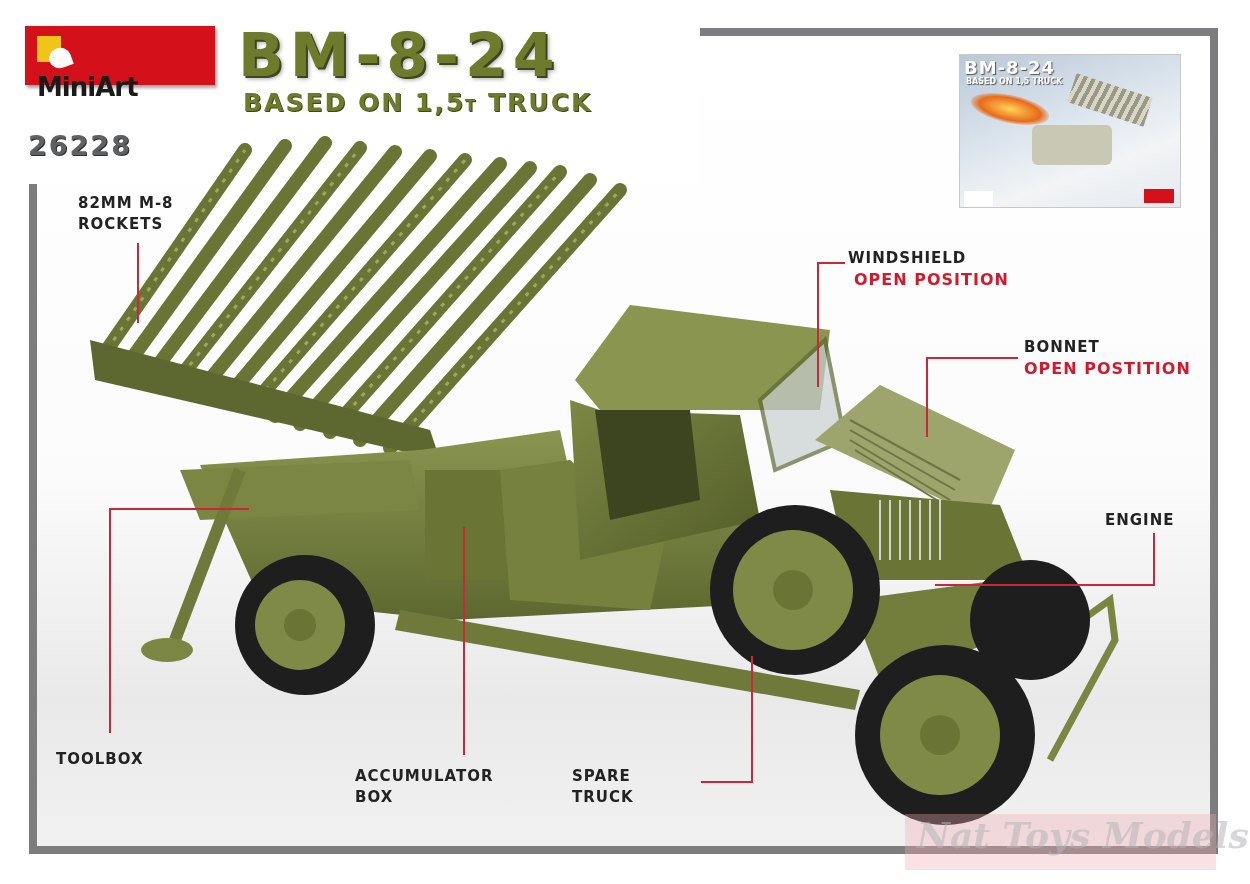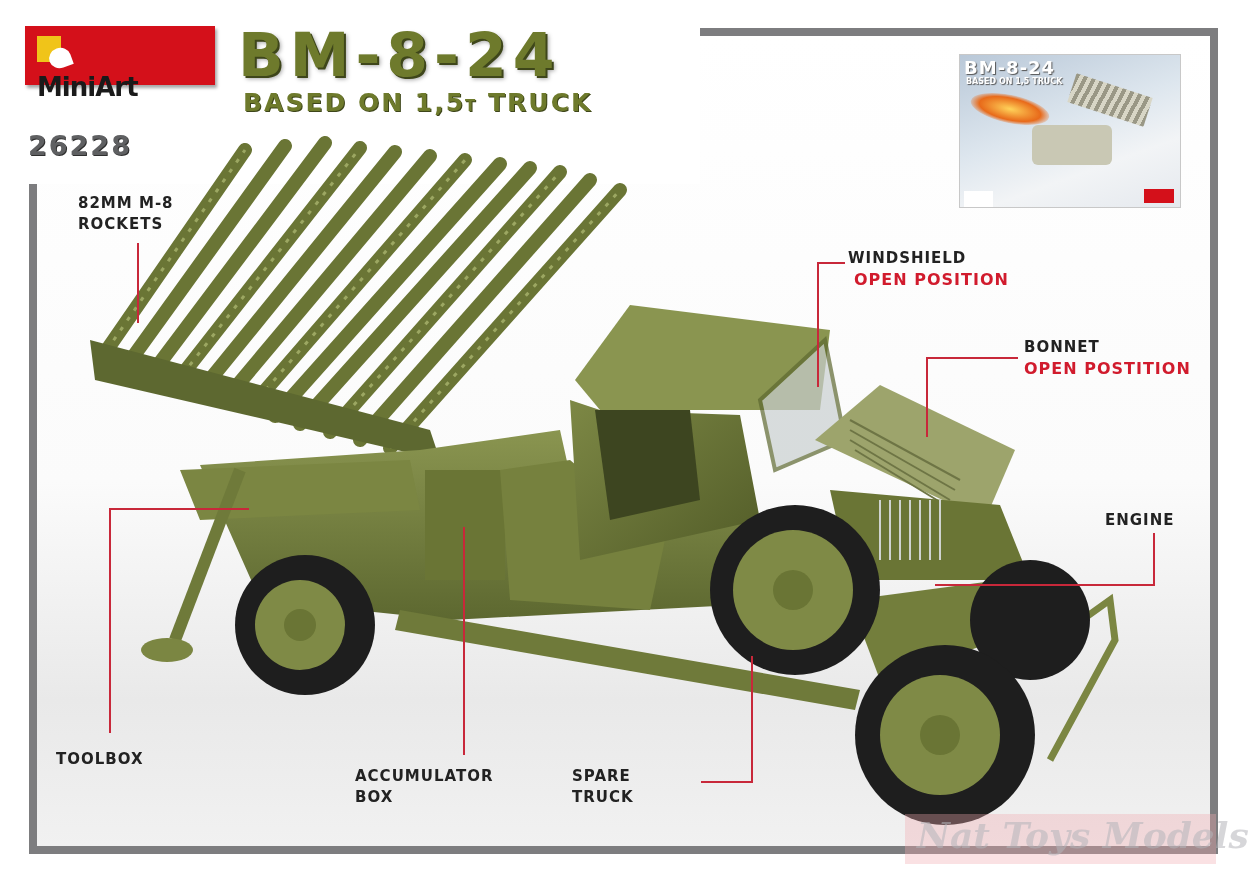--- a/index.html
+++ b/index.html
@@ -34,21 +34,21 @@
   .box-truck { position:absolute; left:72px; top:70px; width:80px; height:40px; background:#c9c8b4; border-radius:6px; }
   .box-launcher { position:absolute; left:110px; top:30px; width:80px; height:30px; background:repeating-linear-gradient(100deg,#9a9886 0 4px,#d8d6c6 4px 8px); transform:rotate(18deg); }
   .box-scale { position:absolute; left:4px; top:136px; font:900 10px "DejaVu Sans", sans-serif; color:#1f5fa8; background:#fff; padding:16px 2px; }
   .box-logo { position:absolute; left:184px; top:134px; width:30px; height:14px; background:#d4101a; }
 
   .label { position:absolute; font:900 15px "DejaVu Sans", sans-serif; color:#222; letter-spacing:1px; line-height:21px; text-align:left; }
   .label .red { color:#d11b2d; font-size:16px; letter-spacing:1px; }
   .label.left { text-align:left; }
   .line { position:absolute; background:#c8283a; }
 
-  .watermark { position:absolute; left:905px; top:814px; width:311px; height:50px; background:rgba(240,170,175,0.35); }
+  .watermark { position:absolute; left:905px; top:814px; width:311px; height:56px; background:rgba(240,170,175,0.35); }
   .watermark span { position:absolute; left:12px; top:0; font:italic 700 36px "DejaVu Serif", serif; color:rgba(180,180,185,0.55); white-space:nowrap; }
 </style>
 </head>
 <body>
 
 <div class="frame"></div>
 <div class="frame-gap"></div>
 
 <div class="logo">
   <div class="logo-sq"></div>

